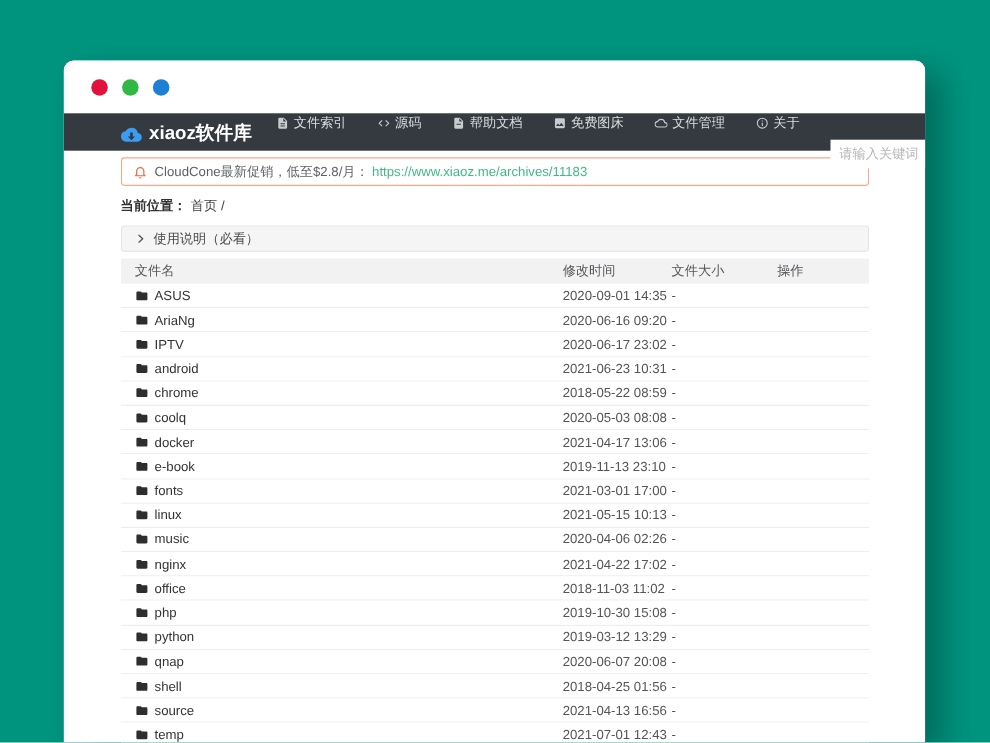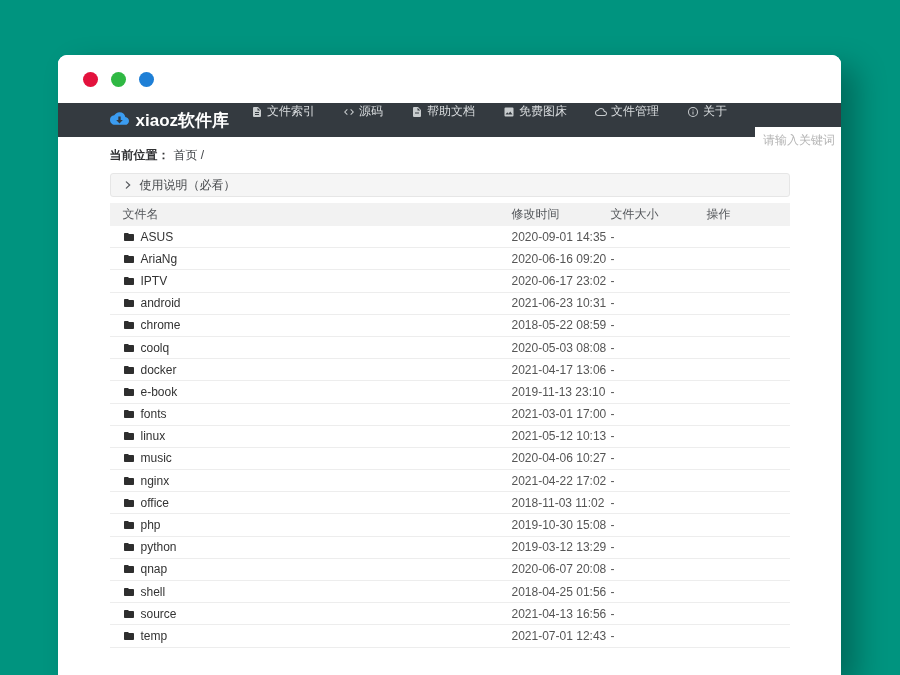--- a/index.html
+++ b/index.html
@@ -11,21 +11,21 @@
             box-shadow:16px 12px 30px rgba(0,0,0,0.28); }
 
   .titlebar { height:48px; display:flex; align-items:center; padding-left:25px; background:#fff; }
   .dot { width:15px; height:15px; border-radius:50%; margin-right:13px; cursor:pointer; }
 
   .navbar { height:34px; background:#343a40; }
   .nav-inner { width:680px; margin:0 auto; height:100%; display:flex; align-items:center; }
   .icon { display:inline-flex; align-items:center; justify-content:center; }
   .icon svg { width:1em; height:1em; display:block; }
 
-  .brand { display:flex; align-items:flex-start; color:#fff; font-size:17px; font-weight:bold;
+  .brand { display:flex; align-items:flex-end; color:#fff; font-size:17px; font-weight:bold;
            margin-right:22px; cursor:pointer; white-space:nowrap; }
   .brand .icon { font-size:19px; margin-right:7px; }
 
   .nav-menu { display:flex; align-items:flex-start; height:100%; }
   .nav-item { display:flex; align-items:center; color:#d9dcde; font-size:12px;
               margin-right:28px; cursor:pointer; white-space:nowrap; text-decoration:none; }
   .nav-item .icon { font-size:12px; margin-right:4px; opacity:.9; }
 
   .search { margin-left:auto; display:flex; height:26px;margin-top:40px; }
   .search input { width:107px; height:26px; border:none; outline:none; padding:0 8px;
@@ -132,20 +132,30 @@
   </a>
         </div>
       <div class="search">
         <input type="text" placeholder="请输入关键词" style="">
 
       </div>
     </div>
   </div>
 
   <div class="content">
+    <div class="notice" id="notice-bar" style="border-color: rgb(247, 169, 140);">
+      <span class="icon" id="bell-icon" style="color: rgb(244, 98, 58);">
+          <svg viewBox="0 0 24 24">
+            <path fill="none" stroke="currentColor" stroke-width="2" stroke-linejoin="round" d="M18 16v-5.5a6 6 0 1 0-12 0V16l-1.8 2h15.6L18 16z"></path>
+            <path fill="currentColor" d="M10 20.5a2 2 0 0 0 4 0h-4z"></path>
+          </svg>
+        </span>
+      <span>CloudCone最新促销，低至$2.8/月：</span>
+      <a id="notice-link" href="#" style="color: rgb(66, 185, 131);">https://www.xiaoz.me/archives/11183</a>
+    </div>
 
     <div class="breadcrumb">
       <span class="bc-label">当前位置：</span><a href="#">首页 /</a>
     </div>
 
     <div class="panel">
       <span class="icon">
           <svg viewBox="0 0 24 24">
             <path fill="none" stroke="currentColor" stroke-width="3" stroke-linecap="round" d="M8 4.5l8 7.5-8 7.5"></path>
           </svg>
@@ -280,34 +290,34 @@
   </div>
           <div class="trow">
     <div class="cell-name">
       <span class="icon">
                 <svg viewBox="0 0 24 24">
                   <path fill="currentColor" d="M10 4H4c-1.1 0-2 .9-2 2v12c0 1.1.9 2 2 2h16c1.1 0 2-.9 2-2V8c0-1.1-.9-2-2-2h-8l-2-2z"></path>
                 </svg>
               </span>
       <a href="#">linux</a>
     </div>
-    <div class="cell-time">2021-05-12 10:13</div>
+    <div class="cell-time">2021-05-15 10:13</div>
     <div class="cell-size">-</div>
     <div class="cell-op"></div>
   </div>
           <div class="trow">
     <div class="cell-name">
       <span class="icon">
                 <svg viewBox="0 0 24 24">
                   <path fill="currentColor" d="M10 4H4c-1.1 0-2 .9-2 2v12c0 1.1.9 2 2 2h16c1.1 0 2-.9 2-2V8c0-1.1-.9-2-2-2h-8l-2-2z"></path>
                 </svg>
               </span>
       <a href="#">music</a>
     </div>
-    <div class="cell-time">2020-04-06 10:27</div>
+    <div class="cell-time">2020-04-06 02:26</div>
     <div class="cell-size">-</div>
     <div class="cell-op"></div>
   </div>
           <div class="trow">
     <div class="cell-name">
       <span class="icon">
                 <svg viewBox="0 0 24 24">
                   <path fill="currentColor" d="M10 4H4c-1.1 0-2 .9-2 2v12c0 1.1.9 2 2 2h16c1.1 0 2-.9 2-2V8c0-1.1-.9-2-2-2h-8l-2-2z"></path>
                 </svg>
               </span>

